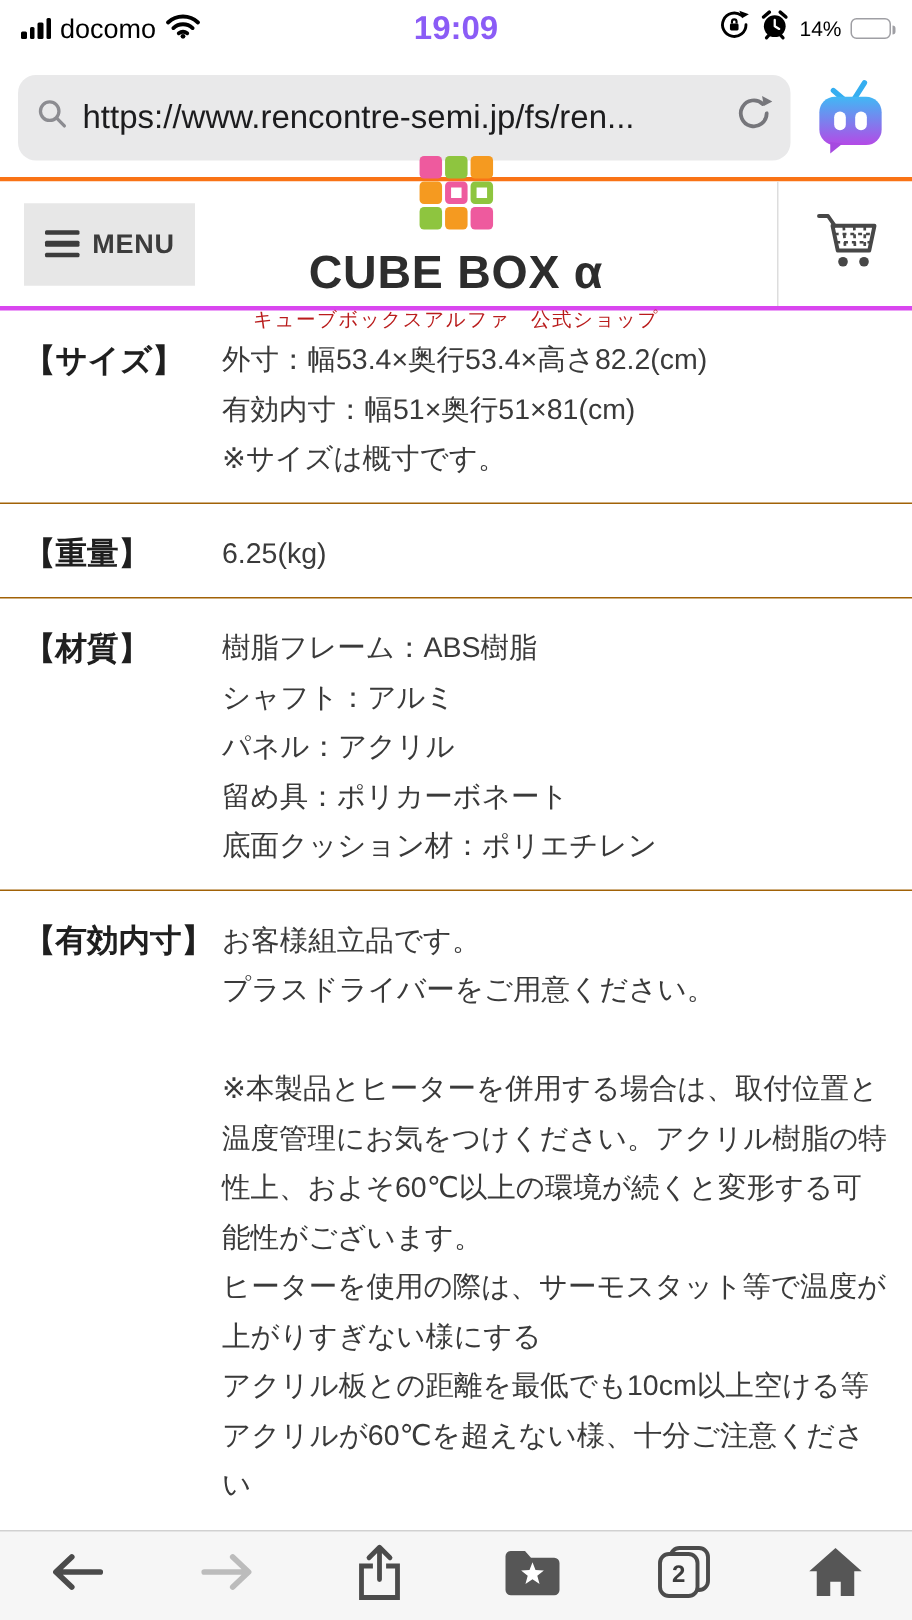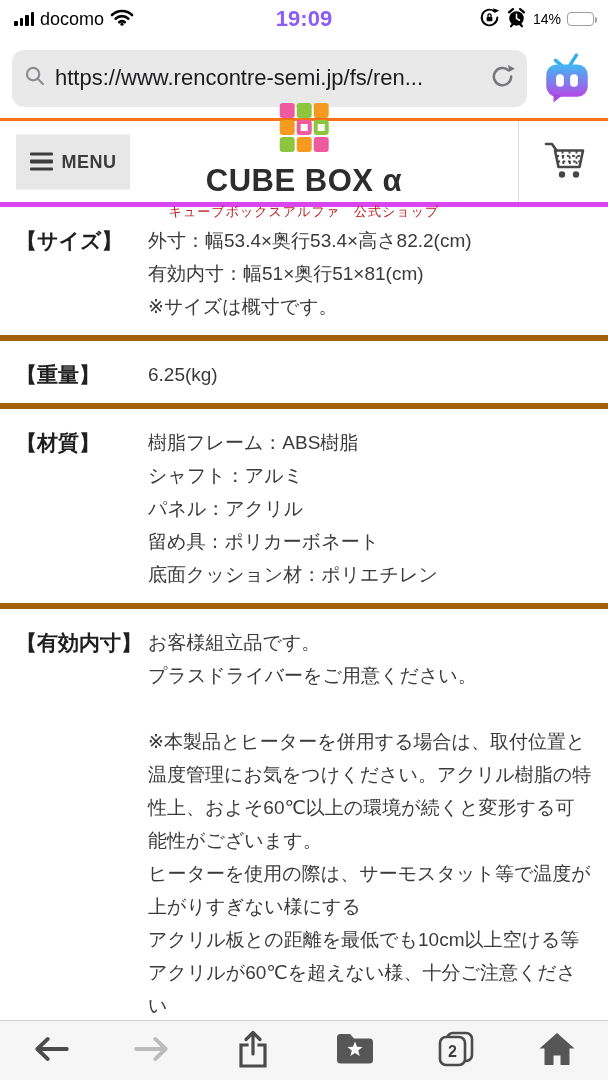--- a/index.html
+++ b/index.html
@@ -24,40 +24,40 @@
   .battery .fill { width:4px; height:100%; background:#ff3b30; border-radius:1.5px; }
   .battery:after { content:""; position:absolute; right:-4px; top:3.5px; width:2.5px; height:6px; background:#9f9fa4; border-radius:0 2px 2px 0; }
 
   
   .url-row { height:83px; display:flex; align-items:center; padding:0 10px 0 12px; gap:9px; border-bottom:3px solid #f97316; background:#fff; }
   .url-field { flex:1; height:57px; background:#e9e9ea; border-radius:12px; display:flex; align-items:center; padding:0 12px; gap:9px; min-width:0; }
   .url-text { flex:1; font-size:22px; color:#1c1c1e; white-space:nowrap; overflow:hidden; }
   .ext-btn { width:62px; display:flex; justify-content:center; }
 
   
-  .site-header { height:86px; border-bottom:5px solid #d946ef; position:relative; background:#fff; }
+  .site-header { height:86px; border-bottom:3px solid #d946ef; position:relative; background:#fff; }
   .menu-btn { position:absolute; left:16px; top:50%; transform:translateY(-50%);
     width:114px; height:55px; background:#e7e7e7; display:flex; align-items:center; justify-content:center; gap:9px; }
   .burger { display:flex; flex-direction:column; gap:4px; }
   .burger i { display:block; width:23px; height:3.5px; background:#3c3c3c; border-radius:1px; }
   .menu-label { font-weight:700; font-size:18px; color:#3c3c3c; letter-spacing:.5px; }
   .logo-wrap { position:absolute; left:50%; top:50%; transform:translate(-50%,-50%); display:flex; flex-direction:column; align-items:center; }
   .logo-row { display:flex; align-items:center; gap:11px;flex-direction:column; }
   .logo-grid { display:grid; grid-template-columns:repeat(3,15px); grid-auto-rows:15px; gap:2px; }
   .logo-grid i { border-radius:3px; }
   .c-pink{background:#ee5a9e;} .c-green{background:#8ec53f;} .c-orange{background:#f59a20;}
   .o-pink{background:#fff; border:4px solid #ee5a9e; border-radius:4px;}
   .o-green{background:#fff; border:4px solid #8ec53f; border-radius:4px;}
   .logo-title { font-size:31px; font-weight:700; color:#2d2d2d; letter-spacing:.5px; white-space:nowrap; }
   .logo-sub { margin-top:4px; font-size:13px; color:#b91c1c; letter-spacing:1px; white-space:nowrap; }
   .cart-zone { position:absolute; right:0; top:0; bottom:0; width:90px; border-left:1px solid #ddd; display:flex; align-items:center; justify-content:center; }
 
   
   .content { height:812px; overflow:hidden; background:#fff; }
-  .spec-row { display:flex; padding:17px 16px 12px 16px; border-bottom:6px solid #a16207; }
+  .spec-row { display:flex; padding:17px 16px 12px 16px; border-bottom:1px solid #a16207; }
   .spec-row.last { border-bottom:none; }
   .spec-label { width:132px; flex-shrink:0; font-weight:700; font-size:21px; color:#1f1f1f; line-height:33px; }
   .spec-value { flex:1; font-size:19px; color:#3a3a3a; line-height:33px; white-space:pre-line; }
 
   
   .toolbar { position:absolute; left:0; right:0; bottom:0; height:60px; background:#f6f6f6;
     border-top:1px solid #d1d1d1; display:flex; align-items:center; justify-content:space-around; }
   .tb-btn { display:flex; align-items:center; justify-content:center; width:70px; height:48px; }
 </style>
 </head>

